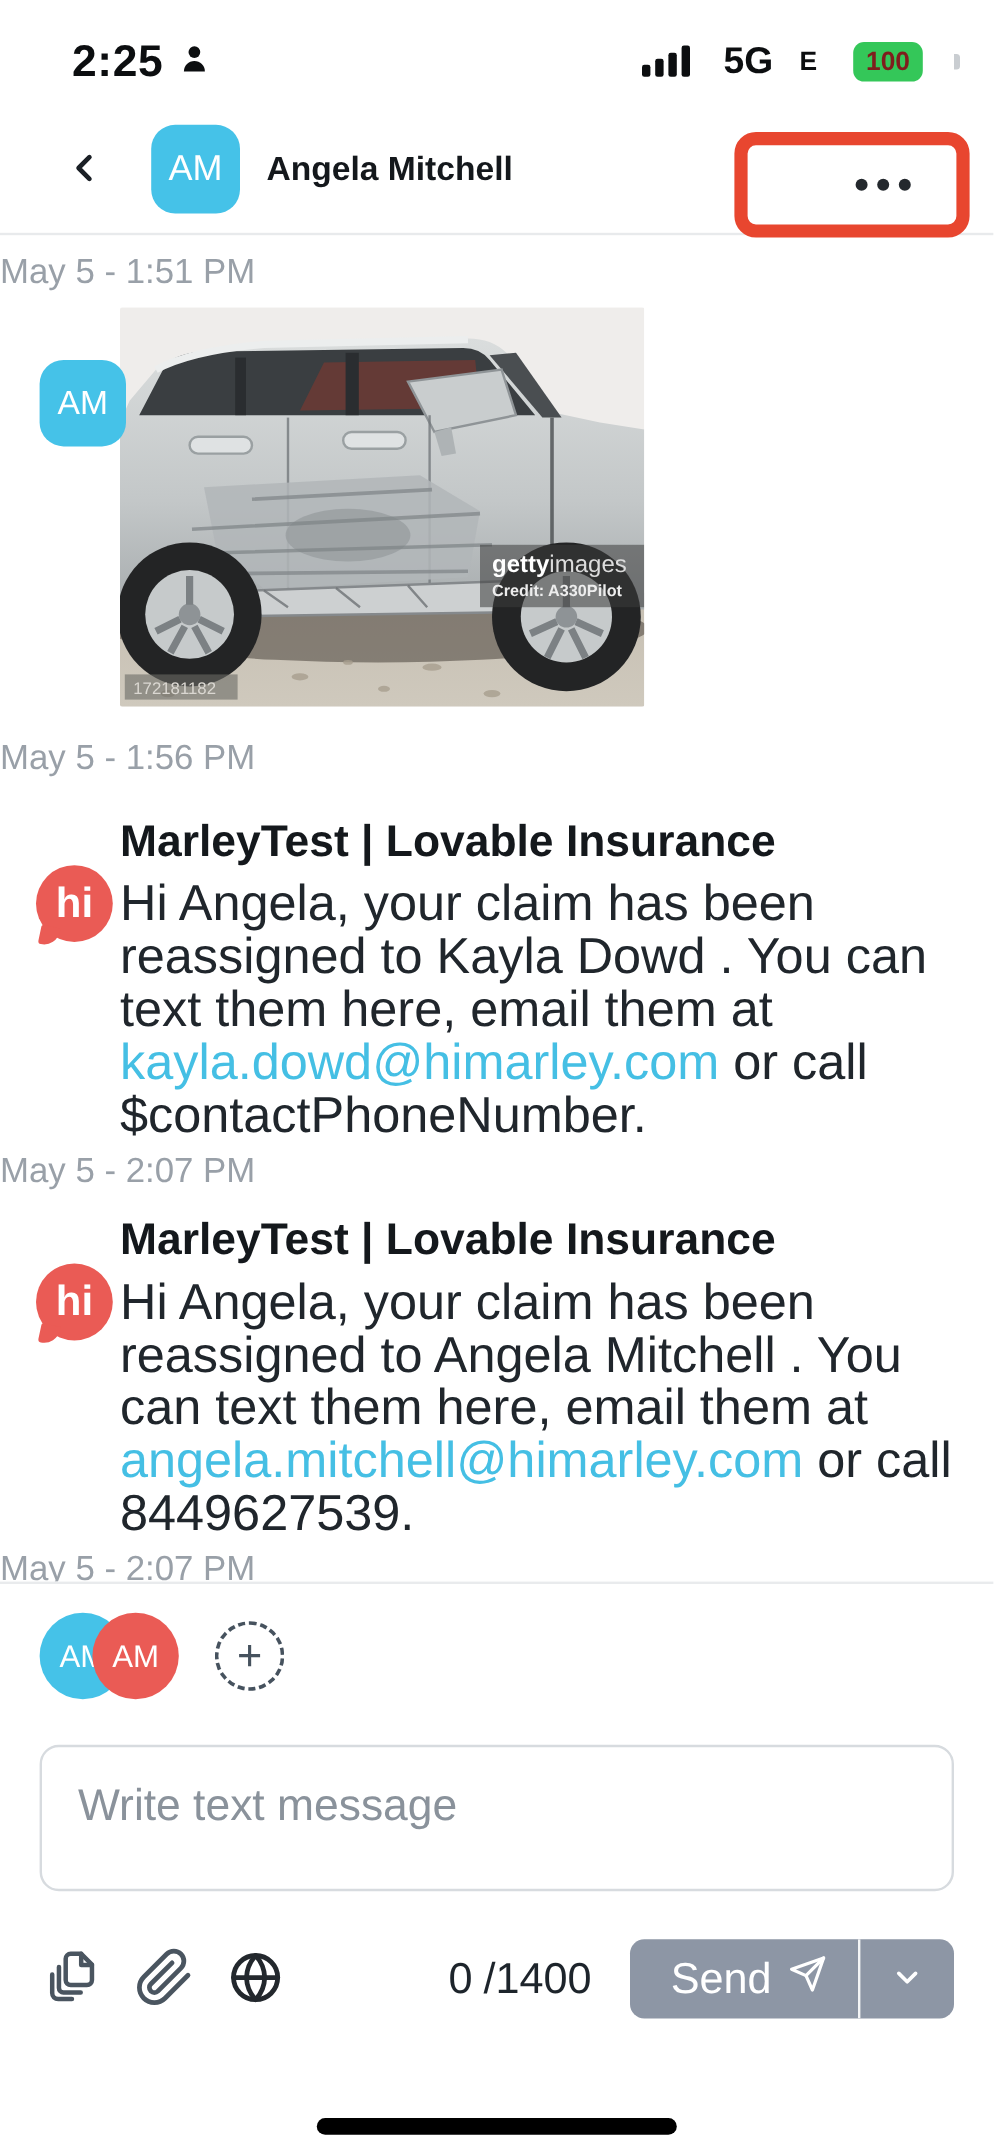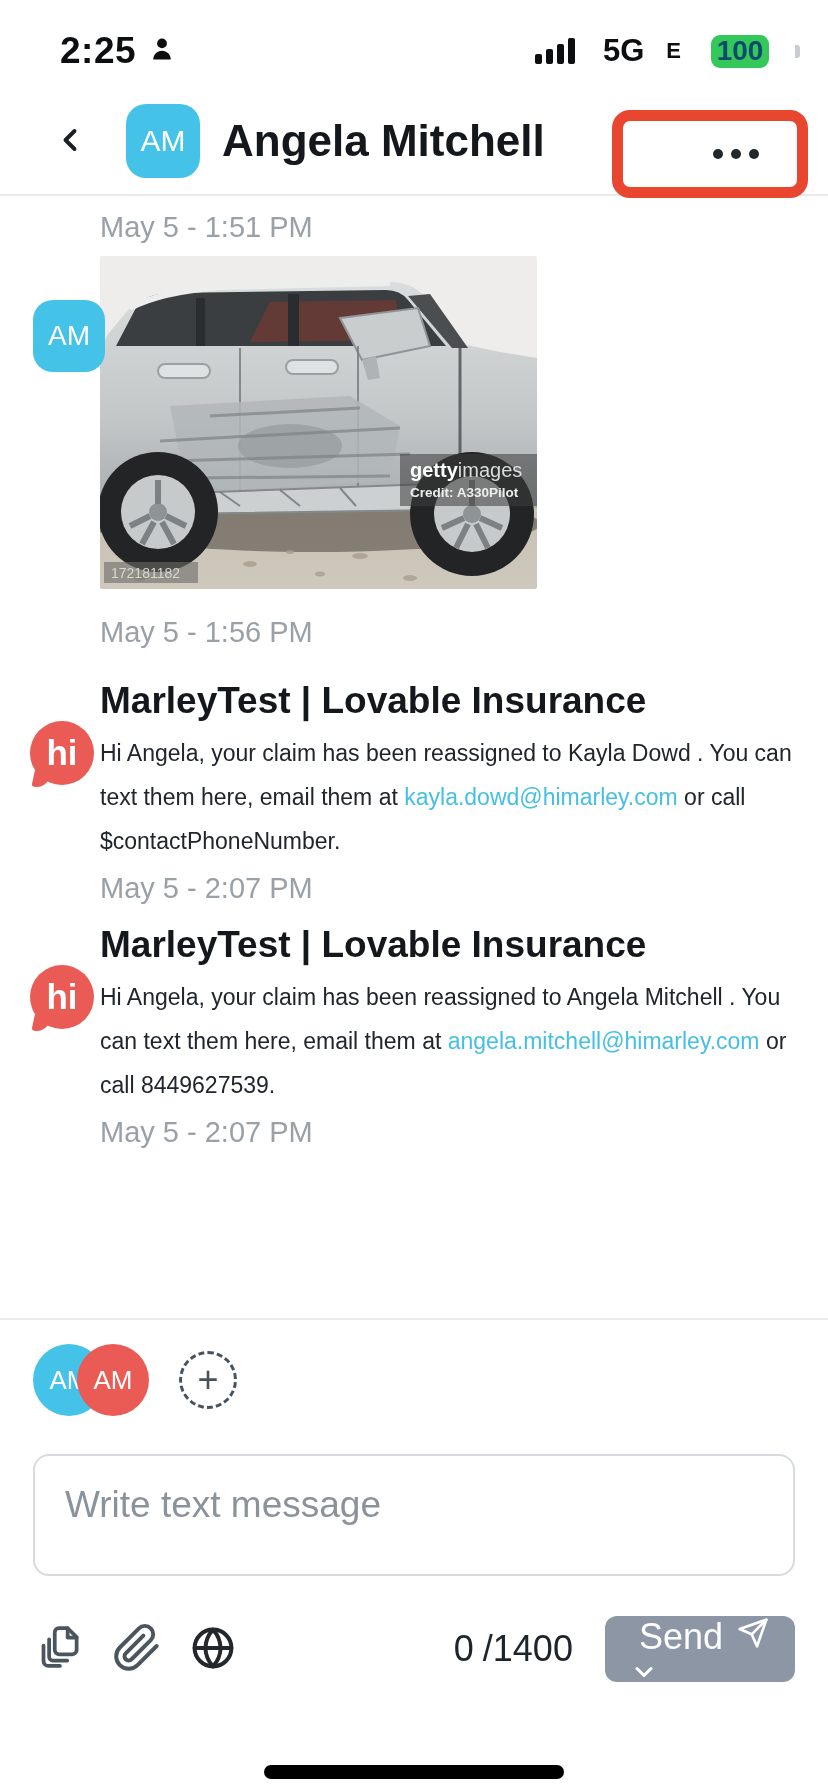--- a/index.html
+++ b/index.html
@@ -15,63 +15,63 @@
   .sb-left { display:flex; align-items:center; gap:12px; }
   .sb-time { font-size:37px; font-weight:700; letter-spacing:.5px; color:#0c0e10; }
   .sb-right { display:flex; align-items:center; gap:24px; }
   .sig-bars { display:flex; align-items:flex-end; gap:4px; height:26px; margin-right:4px; }
   .sig-bars i { display:block; width:7px; background:#0c0e10; border-radius:2px; }
   .sig-bars i:nth-child(1){height:10px} .sig-bars i:nth-child(2){height:15px}
   .sig-bars i:nth-child(3){height:20px} .sig-bars i:nth-child(4){height:26px}
   .net-main { font-size:31px; font-weight:600; color:#0c0e10; }
   .net-band { font-size:22px; font-weight:600; color:#0c0e10; margin-left:-2px; }
   .battery { width:58px; height:33px; background:#34C759; border-radius:9px; display:flex; align-items:center; justify-content:center; margin-left:6px; }
-  .battery span { color:#0c4a6e; font-size:28px; font-weight:700; }
+  .battery span { color:#7f1d1d; font-size:22px; font-weight:700; }
   .battery-nub { width:5px; height:13px; background:#c9cdd1; border-radius:0 3px 3px 0; margin-left:2px; }
 
   
   .app-header { height:108px; flex:0 0 108px; display:flex; align-items:center; padding-left:50px; border-bottom:2px solid #e8eaec; position:relative; }
   .back-btn { width:40px; height:40px; border:none; background:none; cursor:pointer; display:flex; align-items:center; justify-content:center; }
   .hdr-avatar { width:74px; height:74px; border-radius:20px; background:#45C2E8; color:#fff; font-size:30px; font-weight:400; display:flex; align-items:center; justify-content:center; margin-left:36px; }
   .hdr-text { margin-left:22px; }
-  .hdr-title { font-size:44px; font-weight:700; color:#14181c; line-height:46px; }
+  .hdr-title { font-size:28px; font-weight:700; color:#14181c; line-height:46px; }
   .hdr-sub { font-size:32px; font-weight:400; color:#3c434b; line-height:38px; }
   .menu-highlight { position:absolute; left:612px; top:22px; width:196px; height:88px; border:11px solid #E8462F; border-radius:18px; background:#fff; }
   .menu-btn { position:absolute; right:38px; top:50%; transform:translateY(-50%); border:none; background:none; cursor:pointer; display:flex; gap:8px; }
   .menu-btn .dot { width:10px; height:10px; border-radius:50%; background:#23282d; }
 
   
   .chat { flex:0 0 1122px; overflow:hidden; padding-top:14px; }
-  .ts { margin-left:100px; font-size:29px; color:#99a0a8; line-height:34px; }
+  .ts { font-size:29px; color:#99a0a8; line-height:34px; }
   .msg { position:relative; }
   .sender { margin-left:100px; font-size:37px; font-weight:700; color:#14181c; line-height:48px; }
   .msg-1 .sender { margin-top:30px; }
   .msg-2 { margin-top:28px; } .msg-3 { margin-top:16px; }
   .sq-avatar { position:absolute; left:33px; top:44px; width:72px; height:72px; border-radius:20px; background:#45C2E8; color:#fff; font-size:28px; display:flex; align-items:center; justify-content:center; }
   .hi-avatar { position:absolute; left:30px; top:44px; width:64px; height:64px; border-radius:50%; background:#EA5B55; color:#fff; display:flex; align-items:center; justify-content:center; font-size:35px; font-weight:700; }
   .hi-avatar::after { content:""; position:absolute; left:3px; bottom:-3px; width:16px; height:16px; background:#EA5B55; border-radius:2px 0 16px 3px; transform:rotate(12deg); }
   .attachment { margin:12px 0 0 100px; width:437px; height:333px; border-radius:2px; overflow:hidden; display:block; cursor:pointer; }
-  .body-text { margin:6px 33px 0 100px; font-size:23px; line-height:44px; color:#20262c; max-width:700px; }
+  .body-text { margin:6px 33px 0 100px; font-size:42px; line-height:44px; color:#20262c; max-width:700px; }
   .body-text a { color:#45BFE4; text-decoration:none; }
   .ts-after-img { margin-top:26px; }
   .ts-after-body { margin-top:8px; }
 
   
   .compose { flex:1 1 auto; border-top:2px solid #e9ebed; padding:24px 33px 0 33px; position:relative; }
   .participants { display:flex; align-items:center; height:72px; position:relative; }
   .p-avatar { width:72px; height:72px; border-radius:50%; color:#fff; font-size:26px; display:flex; align-items:center; justify-content:center; position:absolute; top:0; }
   .p-avatar.cyan { left:0; background:#45C2E8; z-index:1; }
   .p-avatar.coral { left:44px; background:#EA5B55; z-index:2; }
   .add-participant { position:absolute; left:146px; top:7px; width:58px; height:58px; border:3.5px dashed #46525e; border-radius:50%; background:none; color:#46525e; font-size:36px; line-height:1; display:flex; align-items:center; justify-content:center; cursor:pointer; }
   .msg-input { margin-top:38px; width:762px; height:122px; border:2px solid #d7dbdf; border-radius:16px; resize:none; padding:28px 30px; font-family:inherit; font-size:37px; color:#0f172a; outline:none; display:block; }
   .msg-input::placeholder { color:#8a929b; }
   .compose-toolbar { margin-top:40px; display:flex; align-items:center; height:66px; }
   .icon-btn { border:none; background:none; cursor:pointer; width:56px; height:56px; display:flex; align-items:center; justify-content:center; margin-right:20px; }
   .char-counter { margin-left:auto; margin-right:32px; font-size:36px; color:#1d242b; display:flex; gap:9px; align-items:baseline; }
-  .send-group { display:flex; align-items:stretch; height:66px; background:#8D96A5; border-radius:12px; overflow:hidden;flex-direction:column; }
+  .send-group { display:flex; align-items:stretch; height:66px; background:#8D96A5; border-radius:12px; overflow:hidden; }
   .send-main { display:flex; align-items:center; gap:14px; border:none; background:none; color:#fff; font-family:inherit; font-size:36px; padding:0 26px 0 34px; cursor:pointer; }
   .send-divider { width:2px; background:rgba(255,255,255,.9); margin:0; }
   .send-caret { width:78px; border:none; background:none; display:flex; align-items:center; justify-content:center; cursor:pointer; }
 
   .home-indicator { position:absolute; left:50%; bottom:13px; transform:translateX(-50%); width:300px; height:14px; border-radius:8px; background:#000; }
 </style>
 </head>
 <body>
 
 <div class="screen">

